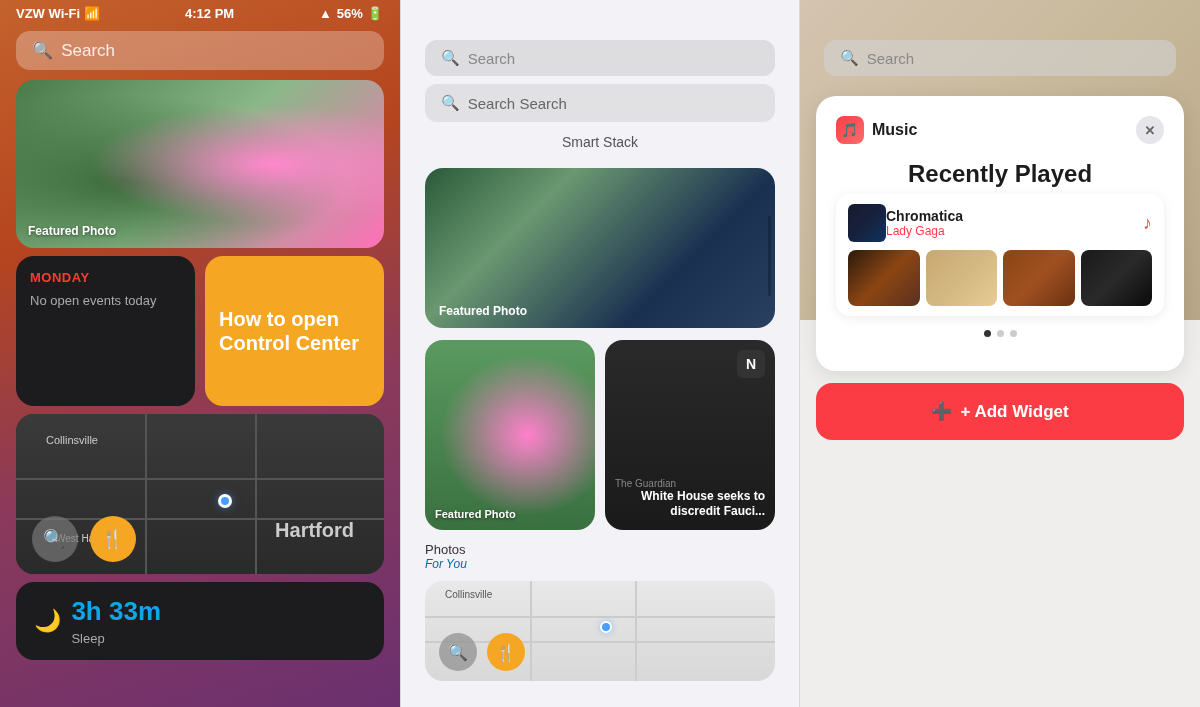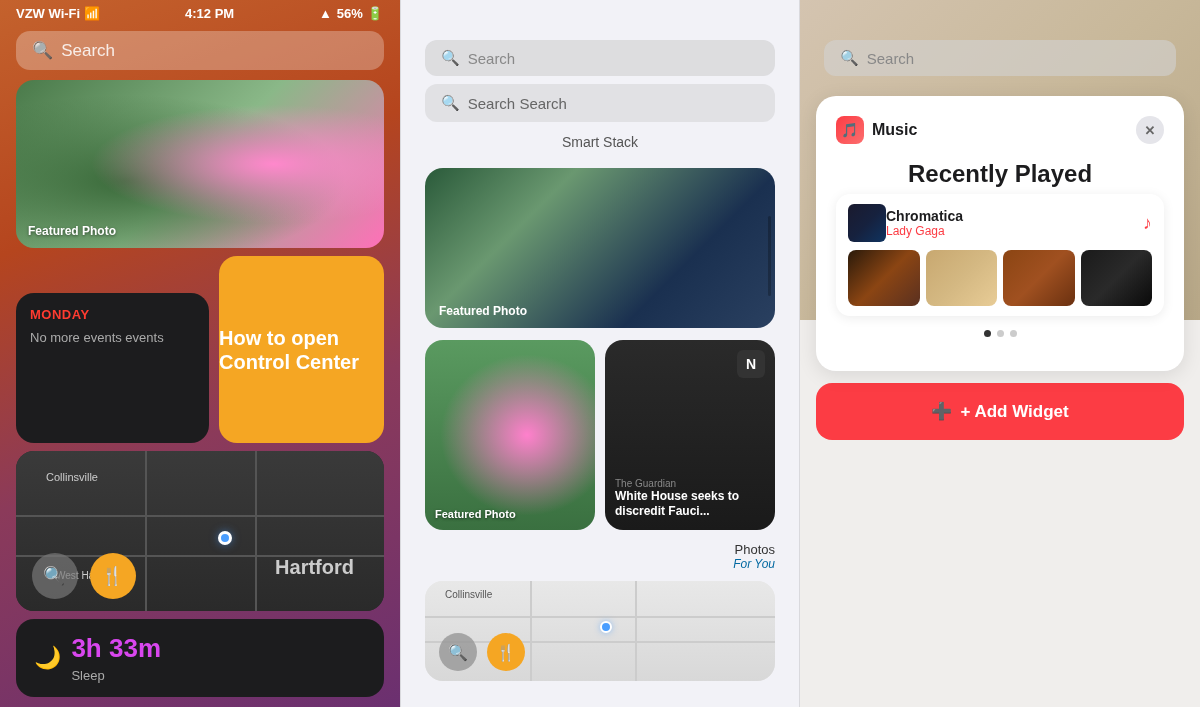--- a/index.html
+++ b/index.html
@@ -72,21 +72,20 @@
       margin: 8px 16px;
       gap: 10px;
     }
     .calendar-widget {
       flex: 1;
       background: #1c1c1e;
       border-radius: 18px;
       padding: 14px;
       color: white;
       min-height: 150px;
-      margin-top: 37px;
     }
     .cal-day {
       color: #ff3b30;
       font-size: 13px;
       font-weight: 700;
       letter-spacing: 0.5px;
     }
     .cal-date {
       font-size: 44px;
       font-weight: 300;
@@ -96,20 +95,21 @@
     .cal-info {
       font-size: 13px;
       color: #aaa;
       margin-top: 8px;
       line-height: 1.3;
     }
     .how-to-widget {
       flex: 1;
       background: #f5a623;
       border-radius: 18px;
+      padding: 14px;
       min-height: 150px;
       display: flex;
       align-items: center;
     }
     .how-to-text {
       color: white;
       font-size: 20px;
       font-weight: 700;
       line-height: 1.2;
     }
@@ -176,21 +176,21 @@
     .sleep-widget {
       margin: 8px 16px 0;
       background: #1c1c1e;
       border-radius: 18px;
       padding: 14px 18px;
       display: flex;
       align-items: center;
       gap: 10px;
     }
     .sleep-icon { font-size: 22px; }
-    .sleep-time { color: #d946ef; font-size: 26px; font-weight: 700; }
+    .sleep-time { color: #0ea5e9; font-size: 26px; font-weight: 700; }
     .sleep-label { color: #aaa; font-size: 13px; margin-top: 4px; }
 
     
     .panel2 {
       width: 400px;
       height: 707px;
       background: #f2f2f7;
       position: relative;
       overflow: hidden;
       flex-shrink: 0;
@@ -309,30 +309,31 @@
       color: white;
       font-size: 14px;
       font-weight: 900;
       align-self: flex-end;
     }
     .news-headline {
       color: white;
       font-size: 12px;
       font-weight: 700;
       line-height: 1.3;
+      text-align: right;
     }
     .news-src { color: #888; font-size: 10px; }
     .p2-widget-label-row {
       display: flex;
       margin: 0 24px;
       gap: 10px;
     }
     .p2-wlabel {
       flex: 1;
-      text-align: right;
+      text-align: left;
     }
     .p2-wlabel-title { font-size: 13px; color: #333; font-weight: 500; }
     .p2-wlabel-sub { font-size: 12px; color: #0369a1; font-style: italic; }
     .p2-maps-widget {
       margin: 10px 24px 0;
       border-radius: 18px;
       overflow: hidden;
       height: 100px;
       background: #e8e8e8;
       position: relative;
@@ -545,21 +546,21 @@
   <div class="featured-photo-widget">
     <div class="featured-photo-inner">
       <span class="featured-label">Featured
 Photo</span>
     </div>
   </div>
 
   <div class="widgets-row">
     <div class="calendar-widget">
       <div class="cal-day">MONDAY</div>
-      <div class="cal-info">No more events events</div>
+      <div class="cal-info">No open events today</div>
     </div>
     <div class="how-to-widget">
       <div class="how-to-text">How to open Control Center</div>
     </div>
   </div>
 
   <div class="maps-widget">
     <div class="map-bg">
       <div class="map-road-h" style="top: 40%"></div>
       <div class="map-road-h" style="top: 65%"></div>

